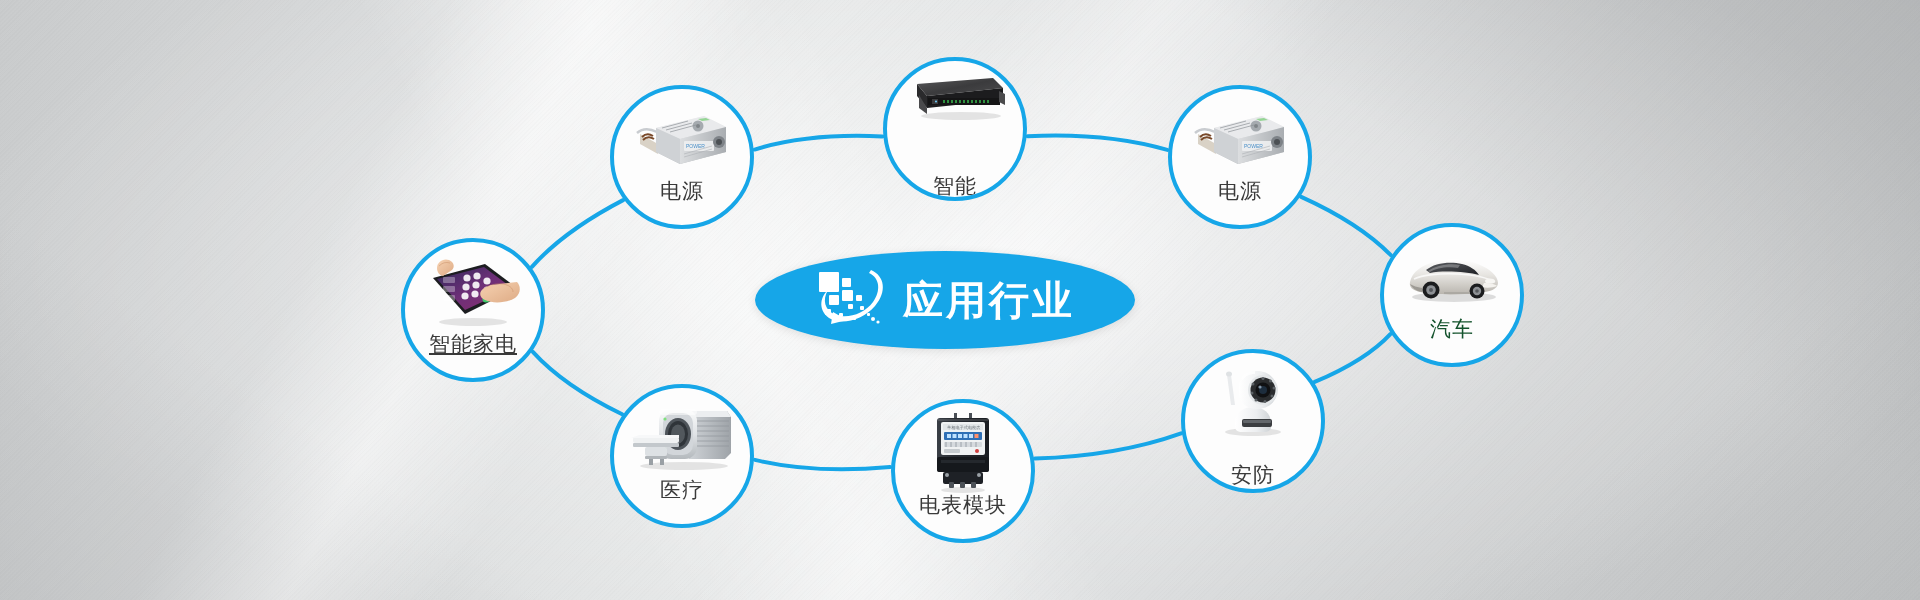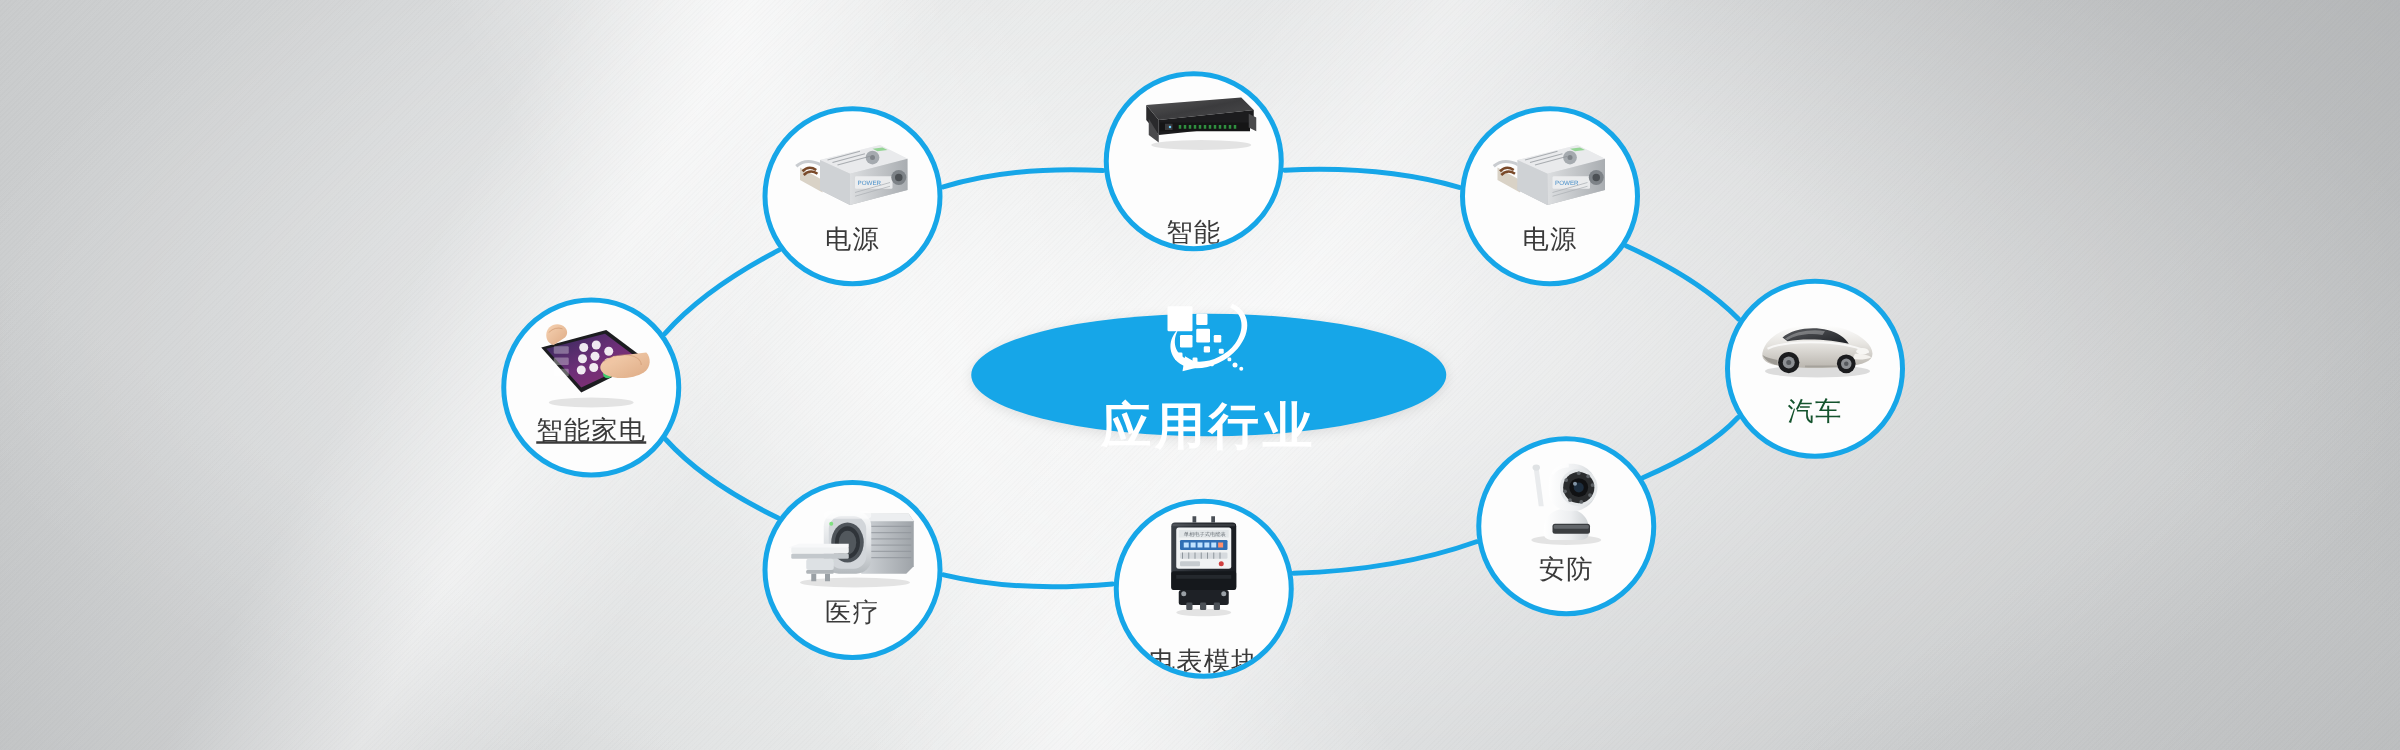--- a/index.html
+++ b/index.html
@@ -295,21 +295,21 @@
         <circle cx="77" cy="41" r="7.5" fill="#1b1c1e"></circle>
         <circle cx="77" cy="41" r="4.2" fill="#8d9094"></circle>
         <circle cx="77" cy="41" r="1.8" fill="#55585c"></circle>
       </g>
       <path d="M10 34 C12 38 16 41 22 42 L22 38 C17 37 13 36 10 34 Z" fill="#9d9a94"></path>
       <path d="M44 43 L70 43" stroke="#a5a29c" stroke-width="1.4"></path>
     </svg>
         </div>
         <div class="node-label" style="color: #14532d; text-align: center;">汽车</div>
       </div>
-      <div class="node" style="left: 1181px; top: 349px; width: 144px; height: 144px; border: 4px solid rgb(22, 166, 232); background: rgb(253, 253, 253);">
+      <div class="node" style="left: 1181px; top: 349px; width: 144px; height: 144px; border: 4px solid rgb(22, 166, 232); background: rgb(253, 253, 253); gap: 20px;">
         <div class="node-art">
     <svg width="84" height="72" viewBox="0 0 84 72">
       <defs>
         <linearGradient id="camG" x1="0" y1="0" x2="1" y2="0">
           <stop offset="0" stop-color="#ffffff"></stop>
                 <stop offset="0.6" stop-color="#eceef0"></stop>
           <stop offset="1" stop-color="#cfd3d6"></stop>
         </linearGradient>
       </defs>
       <ellipse cx="42" cy="65" rx="28" ry="4" fill="#000" opacity="0.10"></ellipse>
@@ -334,21 +334,21 @@
         <circle cx="54" cy="34.5" r="1.5"></circle>
               <circle cx="45" cy="33" r="1.5"></circle>
         <circle cx="41" cy="26" r="1.5"></circle>
               <circle cx="42" cy="17" r="1.5"></circle>
       </g>
       <path d="M30 12 C32 7 38 4 44 4 L44 7 C39 7 34 9 32 13 Z" fill="#ffffff" opacity="0.75"></path>
     </svg>
         </div>
         <div class="node-label" style="color: rgb(58, 58, 58);">安防</div>
       </div>
-      <div class="node" style="left: 891px; top: 399px; width: 144px; height: 144px; border: 4px solid rgb(22, 166, 232); background: rgb(253, 253, 253); gap: 24px;">
+      <div class="node" style="left: 891px; top: 399px; width: 144px; height: 144px; border: 4px solid rgb(22, 166, 232); background: rgb(253, 253, 253);">
         <div class="node-art">
     <svg width="72" height="84" viewBox="0 0 72 84">
       <defs>
         <linearGradient id="mtrG" x1="0" y1="0" x2="1" y2="0">
           <stop offset="0" stop-color="#3a3f46"></stop>
                 <stop offset="0.35" stop-color="#272b31"></stop>
           <stop offset="1" stop-color="#1a1d22"></stop>
         </linearGradient>
       </defs>
       <ellipse cx="36" cy="79" rx="22" ry="3" fill="#000" opacity="0.10"></ellipse>
@@ -481,21 +481,21 @@
       <path d="M96 26 C100 30 100 38 94 42 C86 47 72 48 64 44
                C58 41 58 36 62 33 L70 29 Z" fill="url(#skinG)"></path>
       <path d="M62 33 C66 30 74 27 82 28 C88 29 92 32 92 36" stroke="#c98f68" stroke-width="0.9" fill="none" opacity="0.55"></path>
       <path d="M62 34 L70 29 L74 31 L66 37 Z" fill="#f0c5a3"></path>
     </svg>
         </div>
         <div class="node-label" style="color: rgb(58, 58, 58); text-decoration: underline;">智能家电</div>
       </div>
     </div>
 
-  <div id="badge" style="left: 777px; top: 251px; width: 380px; height: 98px; background: rgb(22, 166, 232); flex-direction: column;">
+  <div id="badge" style="left: 755px; top: 251px; width: 380px; height: 98px; background: rgb(22, 166, 232);">
     <span id="badge-logo">
       <svg width="74" height="64" viewBox="0 0 74 64">
         <g fill="#ffffff">
 
           <rect x="4" y="6" width="20" height="20" rx="1"></rect>
           <rect x="27" y="12" width="9" height="9" rx="1"></rect>
           <rect x="27" y="24" width="11" height="11" rx="1"></rect>
           <rect x="14" y="29" width="10" height="10" rx="1"></rect>
           <rect x="41" y="29" width="6" height="6" rx="1"></rect>
           <rect x="33" y="38" width="5" height="5" rx="1"></rect>

